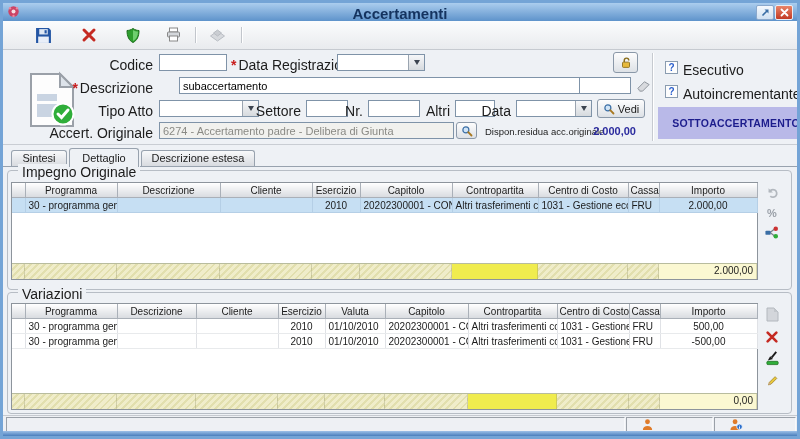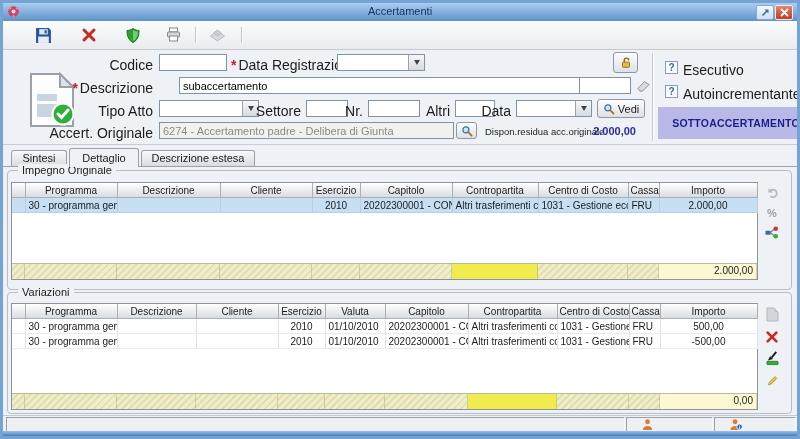--- a/index.html
+++ b/index.html
@@ -1,21 +1,21 @@
 <!DOCTYPE html>
 <html><head>
 <meta charset="utf-8">
 <style>
   body{margin:0;background:#fff}
   .window{position:relative;width:800px;height:439px;box-sizing:border-box;border:3px solid #74a4d6;
     background:#eef1f5;font-family:"Liberation Sans","DejaVu Sans",sans-serif;overflow:hidden;font-size:11px;color:#1c1c1c}
   .abs{position:absolute}
   
   .titlebar{position:absolute;left:0;top:0;right:0;height:18px;background:linear-gradient(#abcdee,#5e93cb);border-bottom:1px solid #4a7cb0}
-  .title{position:absolute;left:0;right:0;top:2px;text-align:center;font-weight:normal;font-size:11px;color:#14335f}
+  .title{position:absolute;left:0;right:0;top:2px;text-align:center;font-weight:bold;font-size:15px;color:#14335f}
   .wbtn{position:absolute;top:2px;width:16px;height:13px;border:1px solid #e8eef6;border-radius:2px;display:flex;align-items:center;justify-content:center}
   .wbtn.close{right:4px;background:linear-gradient(#ea8468,#c23a24)}
   .wbtn.restore{right:23px;background:linear-gradient(#f5f9fd,#cfe0f2);border-color:#8aa8cc}
   
   .toolbar{position:absolute;left:0;top:18px;right:0;height:28px;background:linear-gradient(#fbfcfd,#e9ebee);border-bottom:1px solid #c6cad0}
   .tbtn{position:absolute;top:3px;width:24px;height:22px;display:flex;align-items:center;justify-content:center;border-radius:3px}
   .tsep{position:absolute;top:6px;width:1px;height:16px;background:#c2c6cc;border-right:1px solid #fff}
   
   .formpanel{position:absolute;left:0;top:46px;right:0;height:95px;border-bottom:1px solid #c9cdd3}
   .lbl{position:absolute;font-size:14px;text-align:right;white-space:nowrap}
@@ -31,21 +31,21 @@
   .badge{position:absolute;left:655px;top:104px;width:156px;height:32px;background:#b9b9e8;color:#1c1c8c;
     font-weight:bold;font-size:10.5px;text-align:center;line-height:32px;letter-spacing:0.2px}
   .navyval{position:absolute;font-weight:bold;color:#2b2b9e;font-size:11px;text-align:right}
   
   .tabline{position:absolute;left:0;right:0;top:163px;height:1px;background:#98a2ae}
   .tab{position:absolute;top:147px;height:16px;background:linear-gradient(#f8f9fa,#d8dbe0);border:1px solid #98a2ae;border-bottom:none;
     border-radius:3px 3px 0 0;box-sizing:border-box;text-align:center;font-size:11px;padding-top:1px}
   .tab.active{top:145px;height:19px;background:#eef1f5;z-index:2;padding-top:3px}
   
   .fieldset{position:absolute;border:1px solid #b7bdc5;border-radius:4px}
-  .legend{position:absolute;top:-7px;left:10px;background:#eef1f5;padding:0 4px;font-size:11px}
+  .legend{position:absolute;top:-7px;left:10px;background:#eef1f5;padding:0 4px;font-size:14px}
   
   .gridbox{position:absolute;background:#fff;border:1px solid #8d949c;box-sizing:content-box}
   table.grid{border-collapse:collapse;table-layout:fixed;width:745px;font-size:10px}
   .grid th{background:linear-gradient(#ffffff,#d9dce0);border-right:1px solid #aab0b8;border-bottom:1px solid #aab0b8;
     font-weight:normal;text-align:center;height:14px;padding:0 2px;overflow:hidden;white-space:nowrap;font-size:10px}
   .grid td{height:14px;padding:0 3px;border-right:1px solid #e0e2e6;border-bottom:1px solid #e8eaec;overflow:hidden;white-space:nowrap}
   .grid tr.sel td{background:#c6dff3;border-color:#b5cfe6}
   .grid td.num{text-align:center}
   .totrow{position:absolute;left:0;right:0;bottom:0;height:15px;display:flex;border-top:1px solid #b8bc9e}
   .totrow>div{box-sizing:border-box;border-right:1px solid rgba(150,150,110,.35);height:15px;

